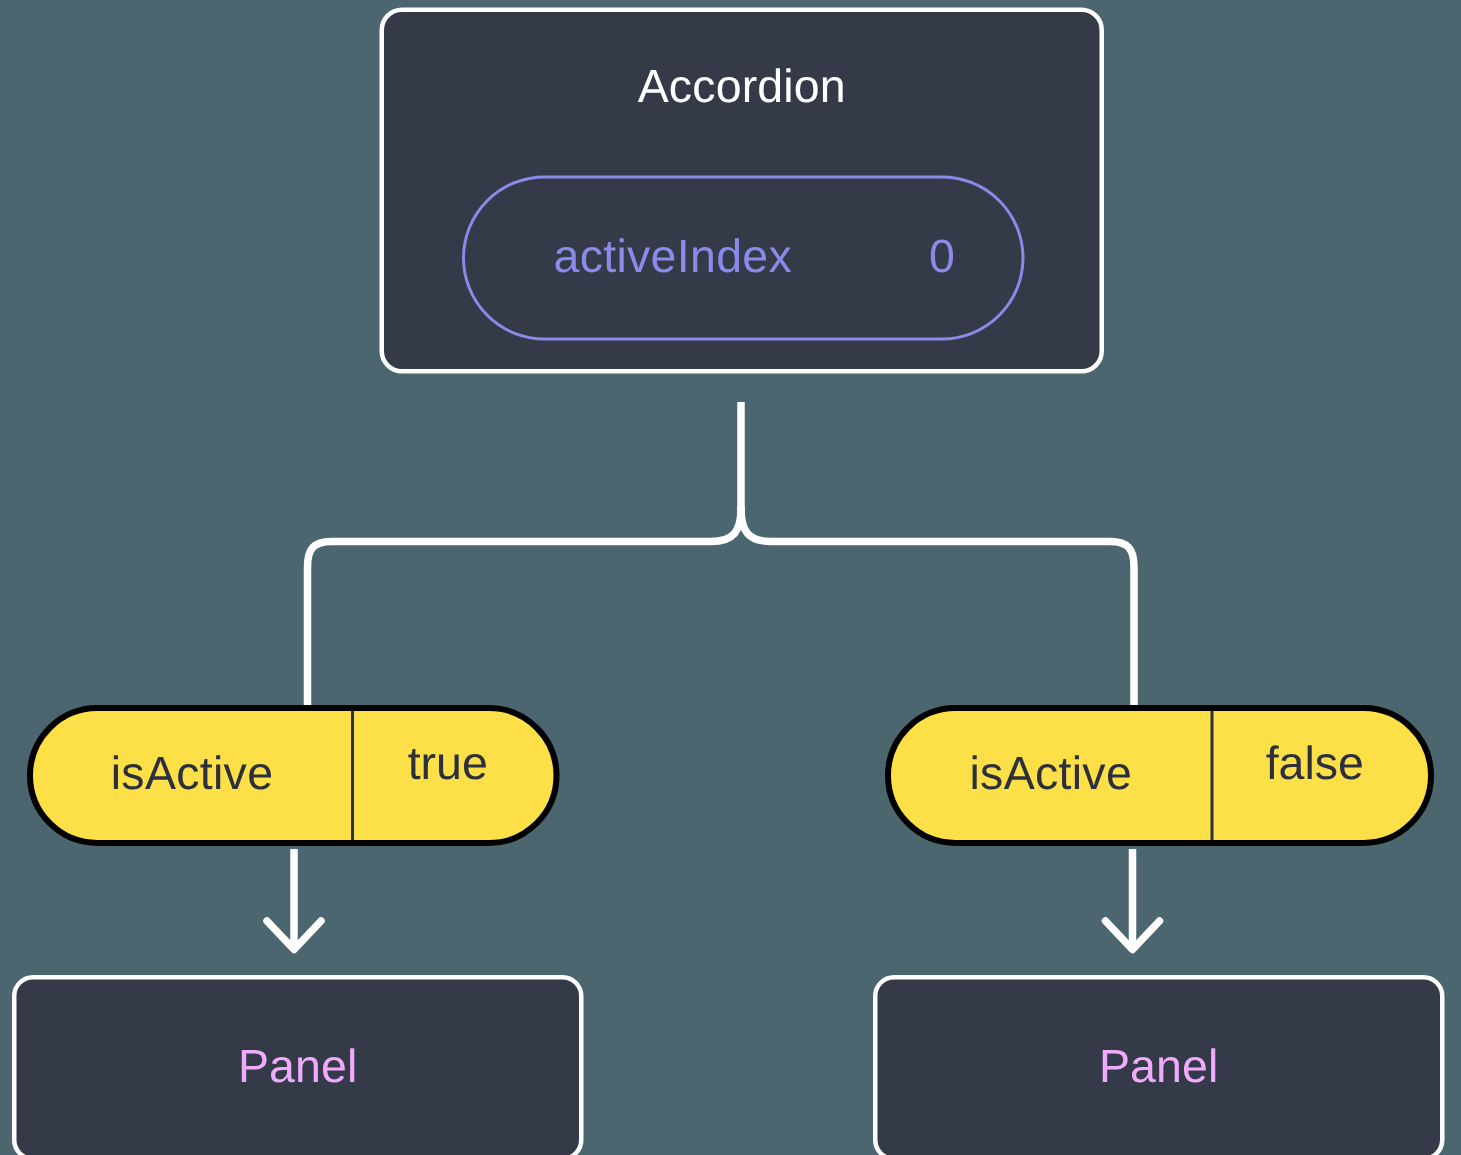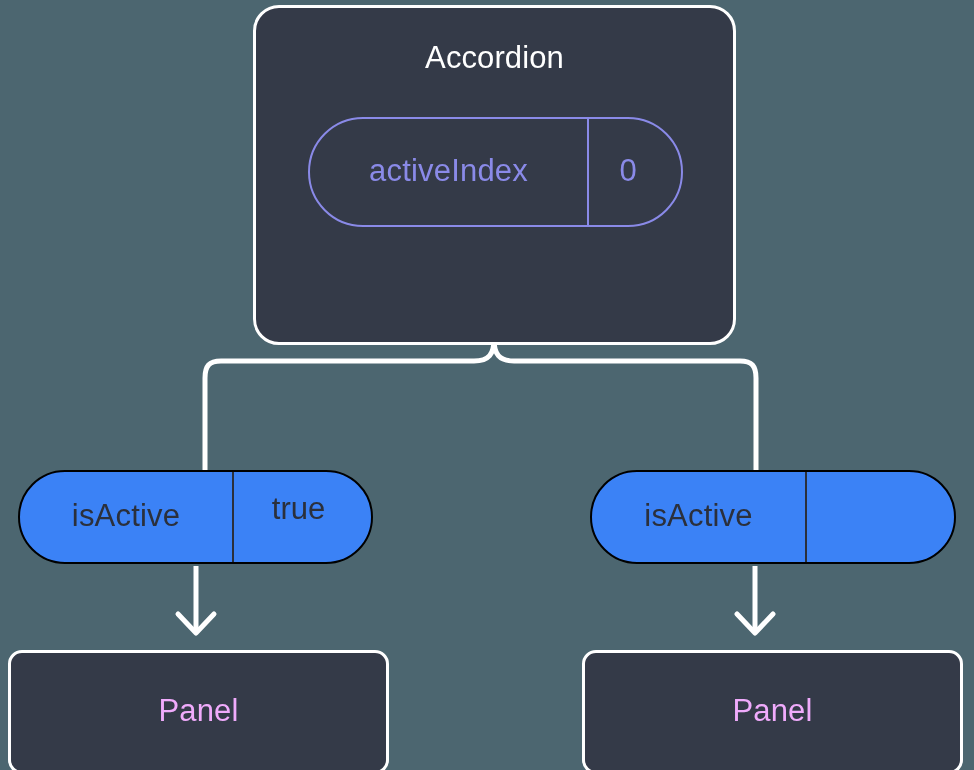--- a/index.html
+++ b/index.html
@@ -45,23 +45,22 @@
     z-index: 2;
     display: flex;
     flex-direction: column;
     align-items: center;
   }
 
   #accordion-card {
     left: 253px;
     top: 5px;
     width: 483px;
-    height: 340px;
+    height: 244px;
     padding-top: 34px;
-    border-radius: 26px;
   }
 
   .node-title {
     color: #ffffff;
     font-size: 31px;
     font-weight: 500;
     letter-spacing: 0.1px;
     line-height: 1;
     text-align: center;
   }
@@ -77,20 +76,21 @@
     background: transparent;
     overflow: hidden;
     z-index: 3;
   }
 
   #activeindex-pill {
     left: 308px;
     top: 117px;
     width: 375px;
     height: 110px;
+    align-items: center;
   }
 
   .pill-outline .pill-key {
     display: flex;
     align-items: center;
     justify-content: center;
     flex: 0 0 auto;
     width: 277px;
     color: #8a8ae8;
     font-size: 31px;
@@ -116,22 +116,22 @@
     padding-bottom: 2px;
     padding-right: 14px;
   }
 
   
   .pill-filled {
     position: absolute;
     box-sizing: border-box;
     display: flex;
     align-items: stretch;
-    background: #3b82f6;
-    border: 2px solid #000000;
+    background: #fde047;
+    border: 4px solid #000000;
     border-radius: 999px;
     overflow: hidden;
     z-index: 3;
   }
 
   #pill-isactive-left {
     left: 18px;
     top: 470px;
     width: 355px;
     height: 94px;
@@ -253,20 +253,21 @@
 
   <div class="pill-filled" id="pill-isactive-left">
     <div class="pill-key">isActive</div>
     <div class="pill-divider"></div>
     <div class="pill-val">true</div>
   </div>
 
   <div class="pill-filled" id="pill-isactive-right">
     <div class="pill-key">isActive</div>
     <div class="pill-divider"></div>
+    <div class="pill-val">false</div>
   </div>
 
   <div class="panel-card" id="panel-left">
     <div class="panel-label">Panel</div>
   </div>
 
   <div class="panel-card" id="panel-right">
     <div class="panel-label">Panel</div>
   </div>
 

